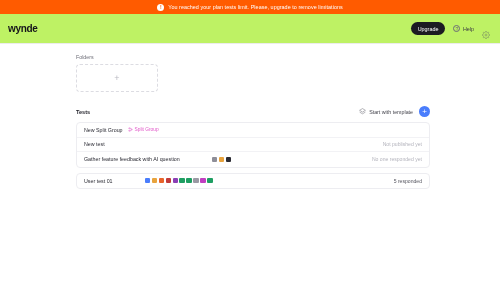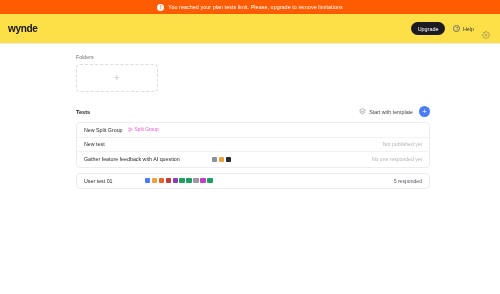--- a/index.html
+++ b/index.html
@@ -33,21 +33,21 @@
   .banner-text {
     color: #ffffff;
     font-size: 5.4px;
     letter-spacing: 0.05px;
     white-space: nowrap;
   }
 
   
   .header {
     height: 30px;
-    background: #fde047;
+    background: #bef264;
     border-bottom: 1px solid #ececec;
     display: flex;
     align-items: center;
     padding: 0 10px 0 8px;
   }
   .logo {
     font-size: 10px;
     font-weight: 700;
     color: #15141a;
     letter-spacing: -0.3px;

